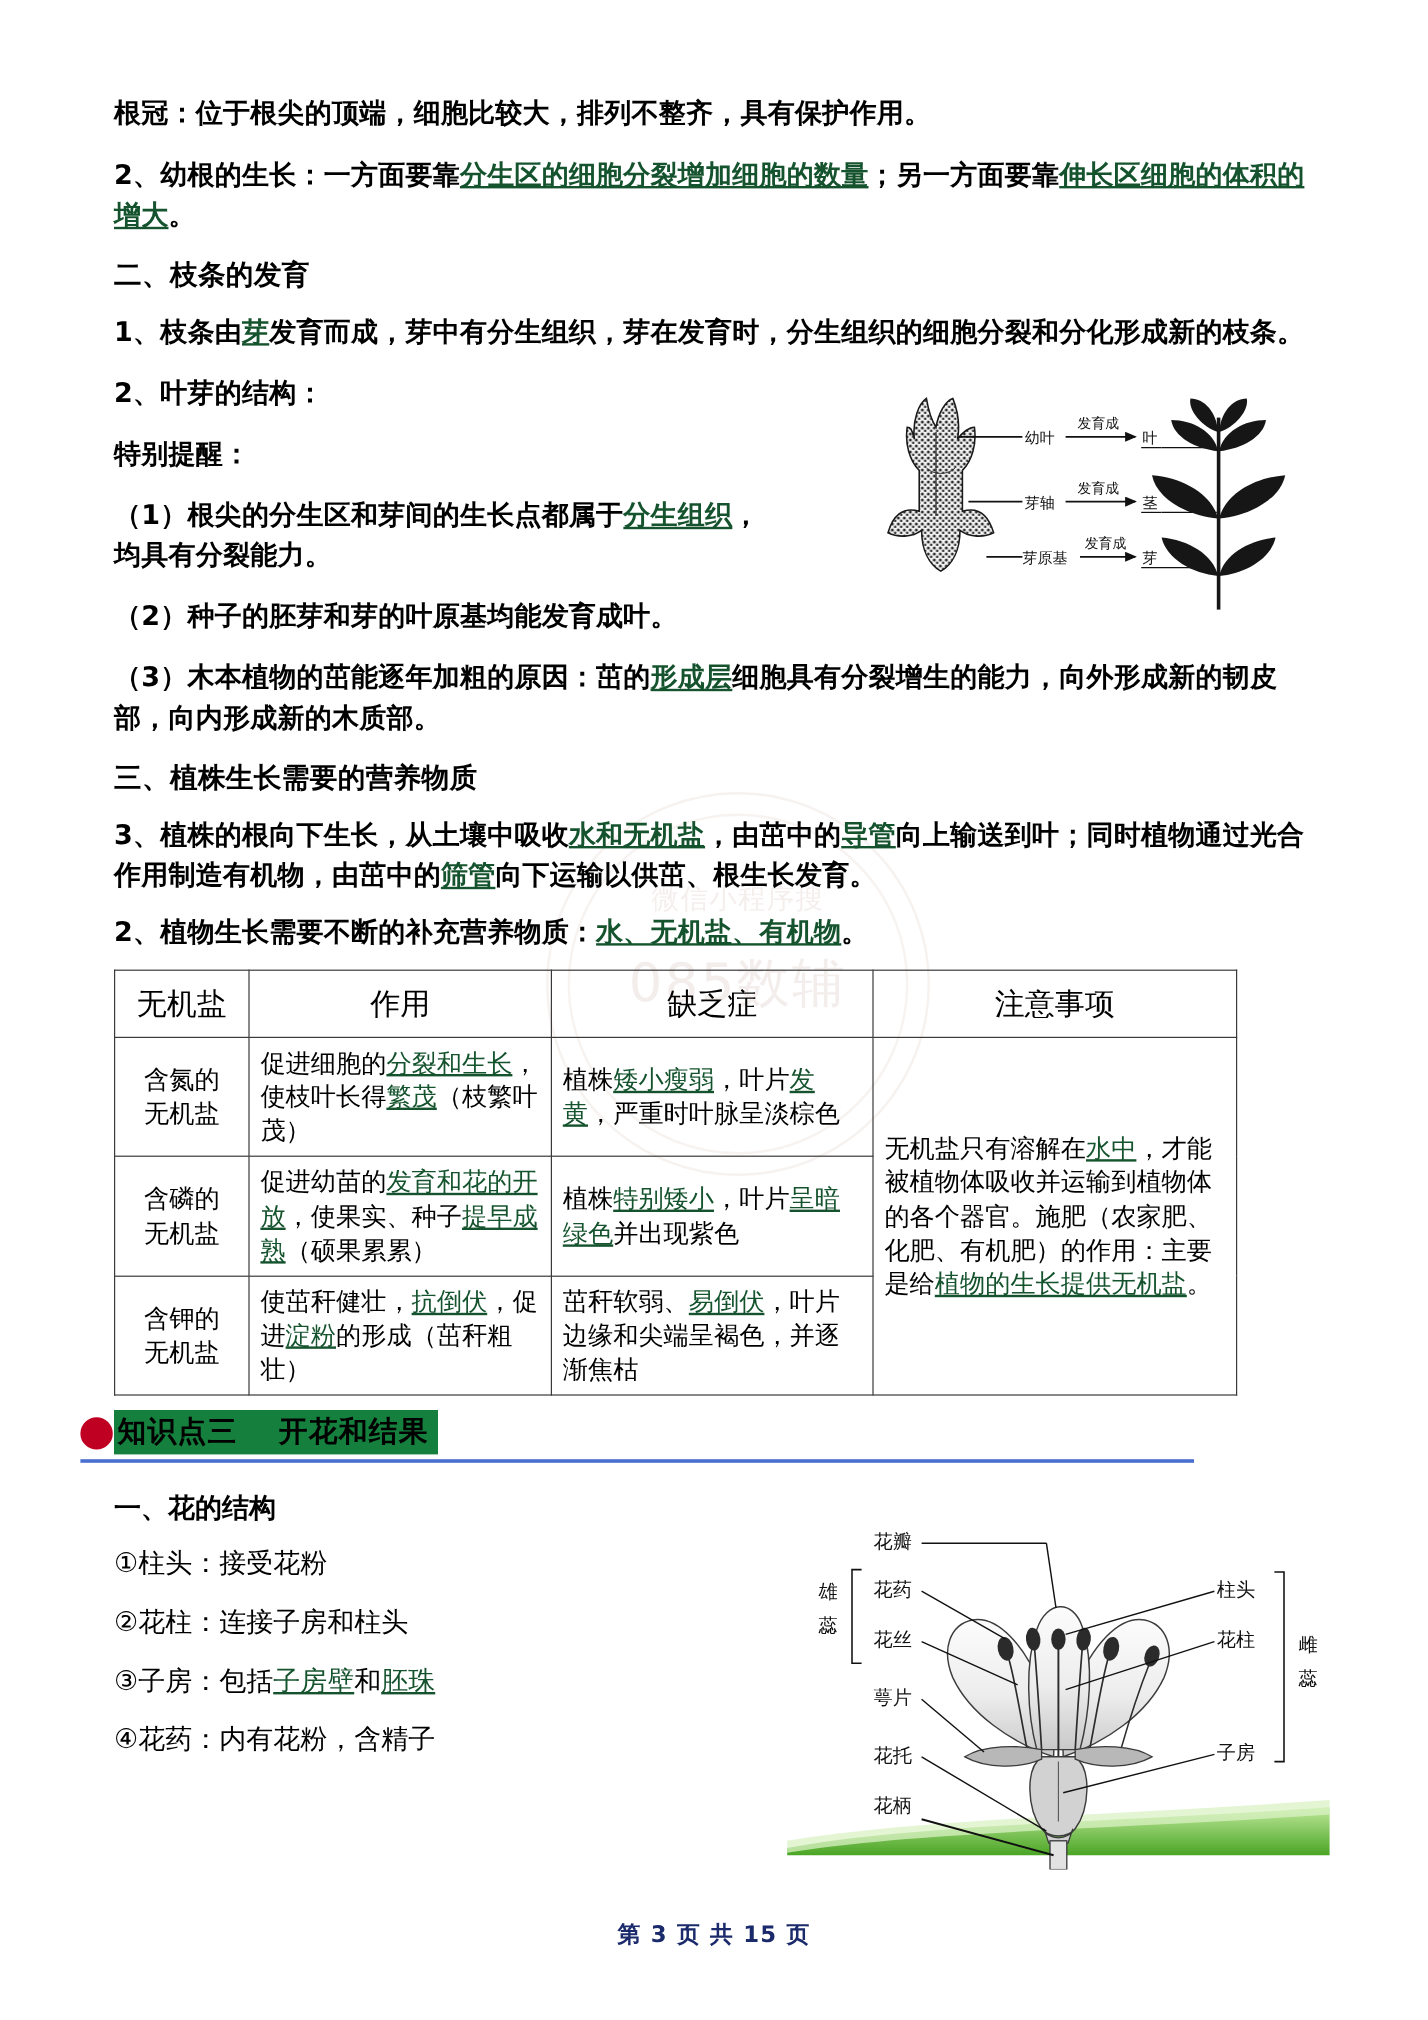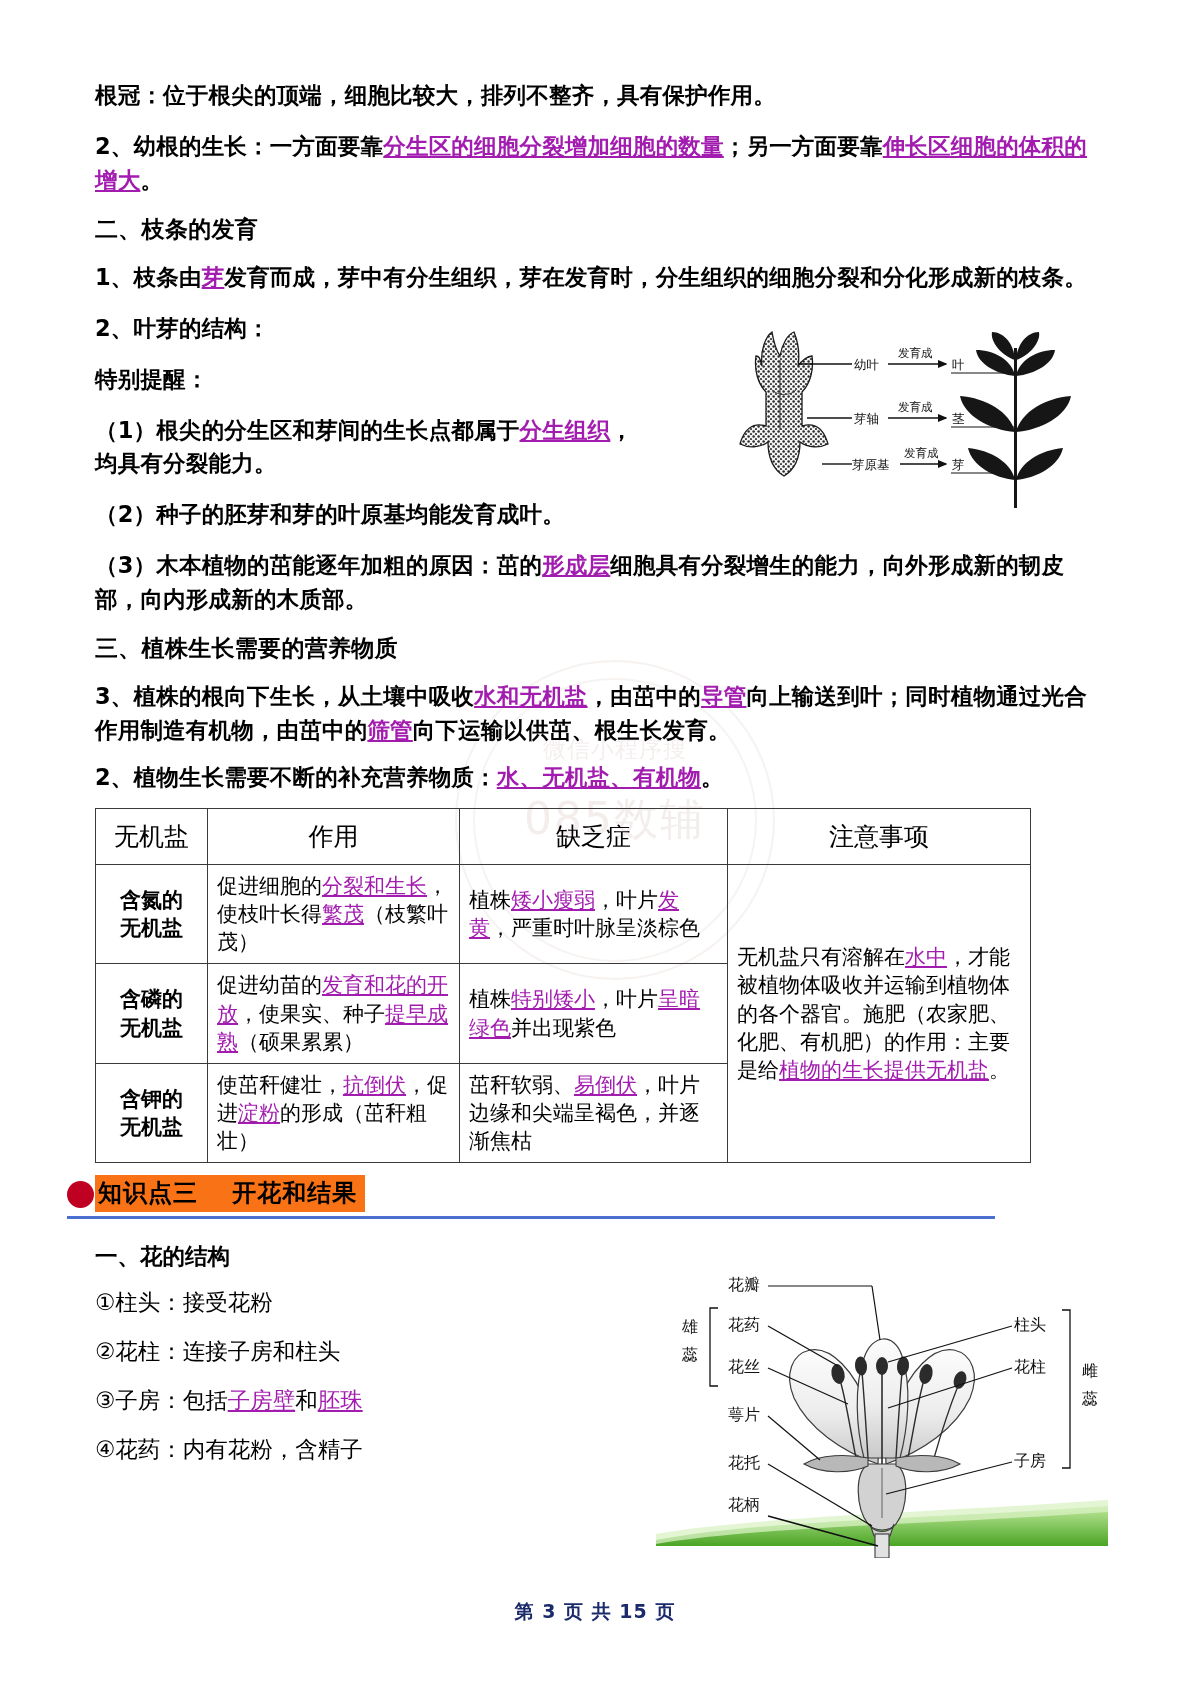--- a/index.html
+++ b/index.html
@@ -57,21 +57,21 @@
     letter-spacing:.2px;
     font-weight:bold;
   }
   p.tight{ margin-bottom:13px; }
   .hd{
     font-weight:bold;
     font-size:23px;
     margin:0 0 16px 0;
     letter-spacing:.3px;
   }
-  .ru { color:#a21caf; text-decoration:underline; text-decoration-thickness:2px; text-underline-offset:2px;}
+  .ru { color:#14532d; text-decoration:underline; text-decoration-thickness:2px; text-underline-offset:2px;}
 
   
   .bud-wrap{
     position:absolute;
     right:88px; top:330px;
     width:400px; height:185px;
     z-index:3;
   }
 
   
@@ -94,41 +94,40 @@
     text-align:center;
     font-weight:normal;
     font-size:25px;
     padding:11px 6px;
   }
   td.name{
     text-align:center;
     font-size:23px;
     line-height:1.3;
     padding:6px 2px;
-    font-weight:bold;
   }
   .c1{ width:112px; }
   .c2{ width:252px; }
   .c3{ width:268px; }
   .c4{ width:303px; }
 
   
   .kp{
     margin-top:12px;
     position:relative;
     height:46px;
   }
   .kp .dot{
     position:absolute; left:-28px; top:6px;
     width:27px; height:27px; border-radius:50%;
     background:#c00022;
   }
   .kp .hl{
     display:inline-block;
-    background:#f97316;
+    background:#15803d;
     font-size:24px;
     font-weight:bold;
     padding:2px 8px 3px 3px;
     letter-spacing:1px;
   }
   .kp .rule{
     position:absolute; left:-28px; right:105px; bottom:2px;
     height:3px; background:#4a6fd0;
   }
 

